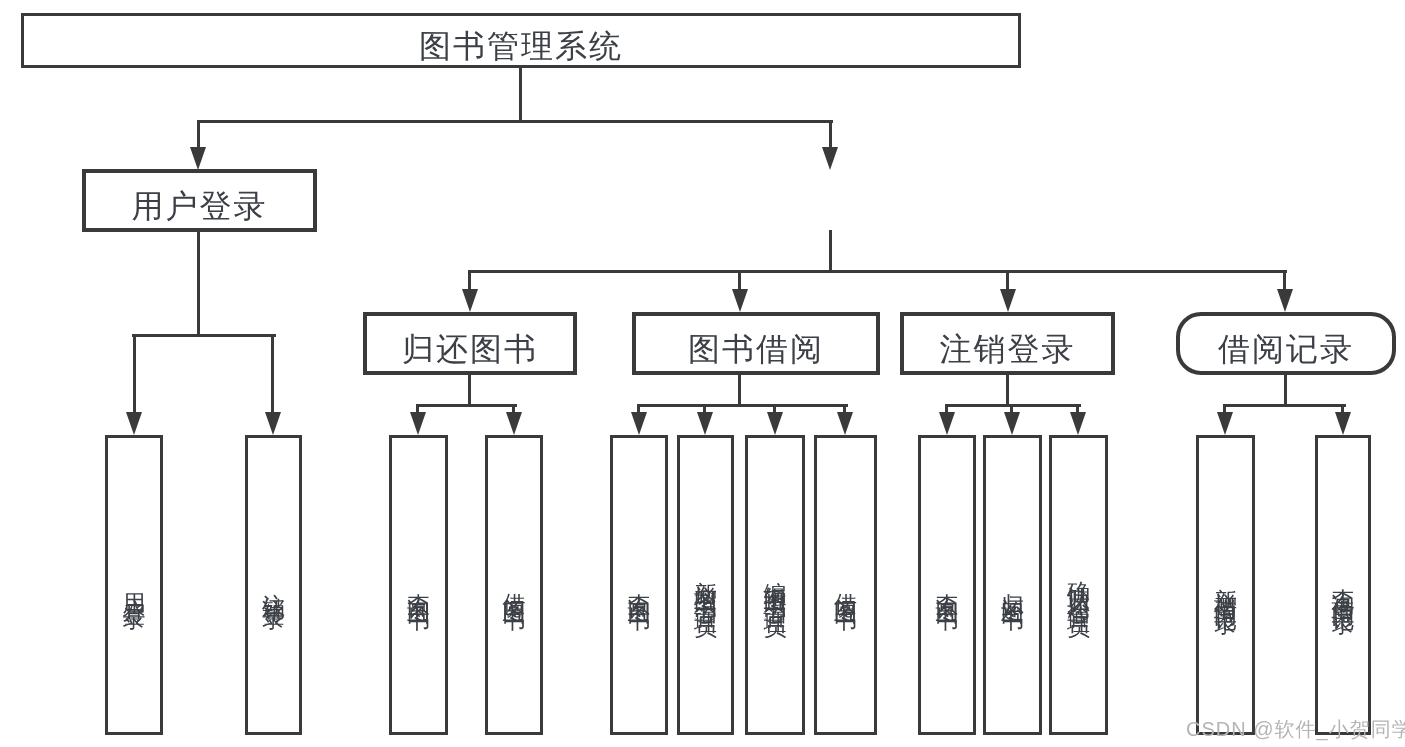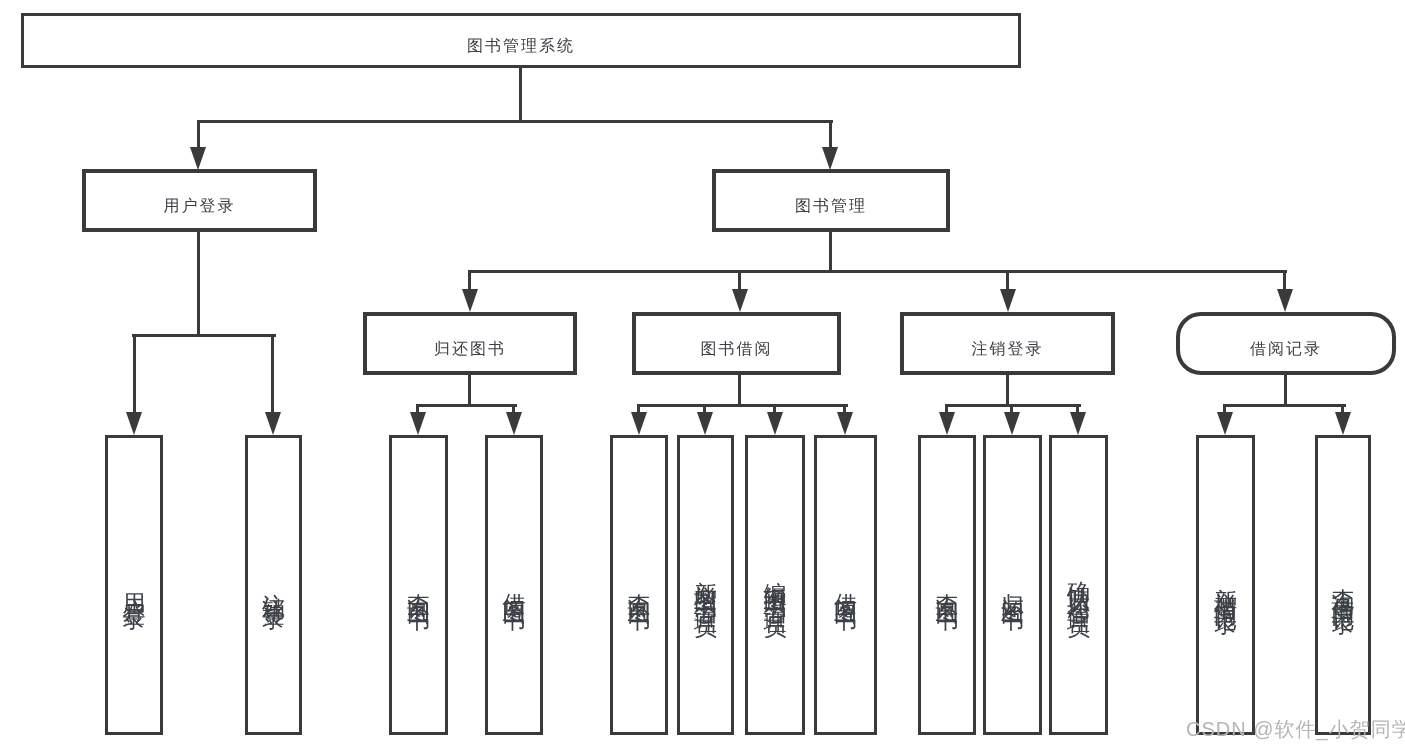--- a/index.html
+++ b/index.html
@@ -21,21 +21,21 @@
   .box{
     position:absolute;
     background:#fff;
     border:3px solid var(--line);
     display:flex;
     align-items:center;
     justify-content:center;
   }
   .box.mid{border-width:4px;}
   .hlabel{
-    font-size:16px;
+    font-size:32px;
     color:var(--text);
     letter-spacing:2px;
     white-space:nowrap;
     margin-top:12px;
   }
   .vlabel{
     writing-mode:vertical-rl;
     text-orientation:mixed;
     font-size:23px;
     line-height:1;
@@ -72,23 +72,20 @@
   <div class="line" style="left:519px;top:66px;width:3px;height:56px;"></div>
   <div class="line" style="left:197px;top:120px;width:636px;height:3px;"></div>
   <div class="line" style="left:197px;top:120px;width:3px;height:30px;"></div>
   <div class="arrow" style="left:190px;top:147px;"></div>
   <div class="line" style="left:829px;top:120px;width:3px;height:30px;"></div>
   <div class="arrow" style="left:822px;top:147px;"></div>
 
   <div class="box mid" style="left:82px;top:169px;width:235px;height:63px;">
     <span class="hlabel">用户登录</span>
   </div>
-  <div class="box mid" style="left:712px;top:169px;width:238px;height:63px;">
-    <span class="hlabel">图书管理</span>
-  </div>
 
   <div class="line" style="left:197px;top:230px;width:3px;height:107px;"></div>
   <div class="line" style="left:132px;top:334px;width:144px;height:3px;"></div>
   <div class="line" style="left:133px;top:334px;width:3px;height:80px;"></div>
   <div class="arrow" style="left:126px;top:412px;"></div>
   <div class="line" style="left:271px;top:334px;width:3px;height:80px;"></div>
   <div class="arrow" style="left:265px;top:412px;"></div>
 
   <div class="line" style="left:829px;top:230px;width:3px;height:43px;"></div>
   <div class="line" style="left:468px;top:270px;width:819px;height:3px;"></div>
@@ -97,21 +94,21 @@
   <div class="line" style="left:738px;top:270px;width:3px;height:22px;"></div>
   <div class="arrow" style="left:732px;top:289px;"></div>
   <div class="line" style="left:1006px;top:270px;width:3px;height:22px;"></div>
   <div class="arrow" style="left:1000px;top:289px;"></div>
   <div class="line" style="left:1283px;top:270px;width:3px;height:22px;"></div>
   <div class="arrow" style="left:1277px;top:289px;"></div>
 
   <div class="box mid" style="left:363px;top:312px;width:214px;height:63px;">
     <span class="hlabel">归还图书</span>
   </div>
-  <div class="box mid" style="left:632px;top:312px;width:209px;height:63px;">
+  <div class="box mid" style="left:632px;top:312px;width:248px;height:63px;">
     <span class="hlabel">图书借阅</span>
   </div>
   <div class="box mid" style="left:900px;top:312px;width:215px;height:63px;">
     <span class="hlabel">注销登录</span>
   </div>
   <div class="box mid" style="left:1176px;top:312px;width:220px;height:63px;border-radius:25px;">
     <span class="hlabel">借阅记录</span>
   </div>
 
   <div class="line" style="left:468px;top:373px;width:3px;height:34px;"></div>

